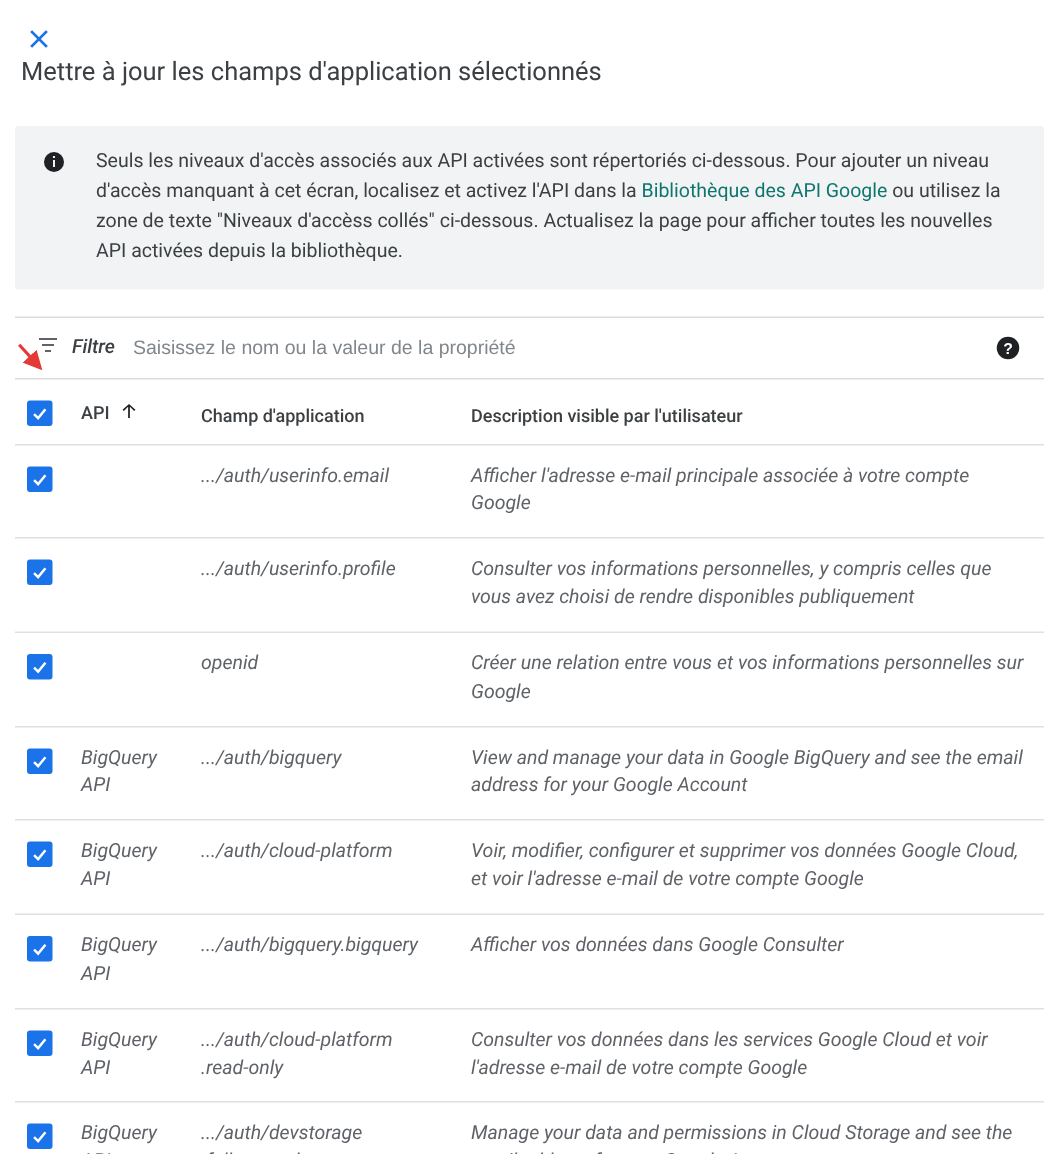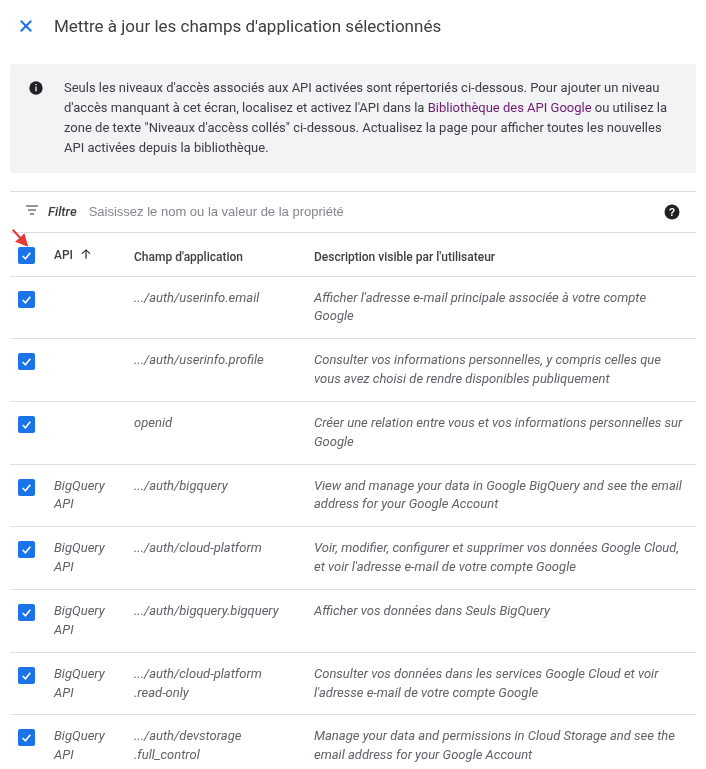--- a/index.html
+++ b/index.html
@@ -6,22 +6,22 @@
   body {
     margin: 0;
     font-family: Roboto, "Helvetica Neue", Arial, sans-serif;
     font-size: 13px;
     color: #202124;
     background: #fff;
     width: 706px;
   }
   .header {
     display: flex;
-    align-items: center;
     padding: 14px 14px 18px 14px;
+    flex-direction: column;
   }
   .close-btn {
     width: 24px; height:24px;
     display:flex; align-items:center; justify-content:center;
     color:#1a73e8;
     cursor:pointer;
     margin-right: 16px;
   }
   .close-btn svg { width:18px; height:18px; stroke:#1a73e8; stroke-width:2.5; }
   .page-title {
@@ -42,21 +42,21 @@
     margin-right: 14px;
     margin-top: 2px;
     color:#202124;
   }
   .info-icon svg { width:16px; height:16px; fill:#202124; }
   .info-text {
     font-size: 13px;
     line-height: 1.55;
     color:#3c4043;
   }
-  .info-text a { color:#701a75; text-decoration:none; }
+  .info-text a { color:#0f766e; text-decoration:none; }
   .filter-bar {
     display:flex;
     align-items:center;
     padding: 10px 14px 10px 14px;
     border-top: 1px solid #dadce0;
     border-bottom: 1px solid #dadce0;
     margin: 0 10px;
   }
   .filter-icon { width:18px; margin-right:6px; }
   .filter-icon svg { width:16px; height:16px; fill:#5f6368; }
@@ -259,21 +259,21 @@
         <div class="row">
           <div class="col-chk">
             <div class="checkbox">
               <svg viewBox="0 0 24 24">
                 <polyline points="5,13 10,18 19,7"></polyline>
               </svg>
             </div>
           </div>
           <div class="col-api"><span class="cell-text">BigQuery API</span></div>
           <div class="col-scope"><span class="cell-text">.../auth/bigquery.bigquery</span></div>
-          <div class="col-desc"><span class="cell-text">Afficher vos données dans Seuls BigQuery</span></div>
+          <div class="col-desc"><span class="cell-text">Afficher vos données dans Google Consulter</span></div>
         </div>
         <div class="row">
           <div class="col-chk">
             <div class="checkbox">
               <svg viewBox="0 0 24 24">
                 <polyline points="5,13 10,18 19,7"></polyline>
               </svg>
             </div>
           </div>
           <div class="col-api"><span class="cell-text">BigQuery API</span></div>

